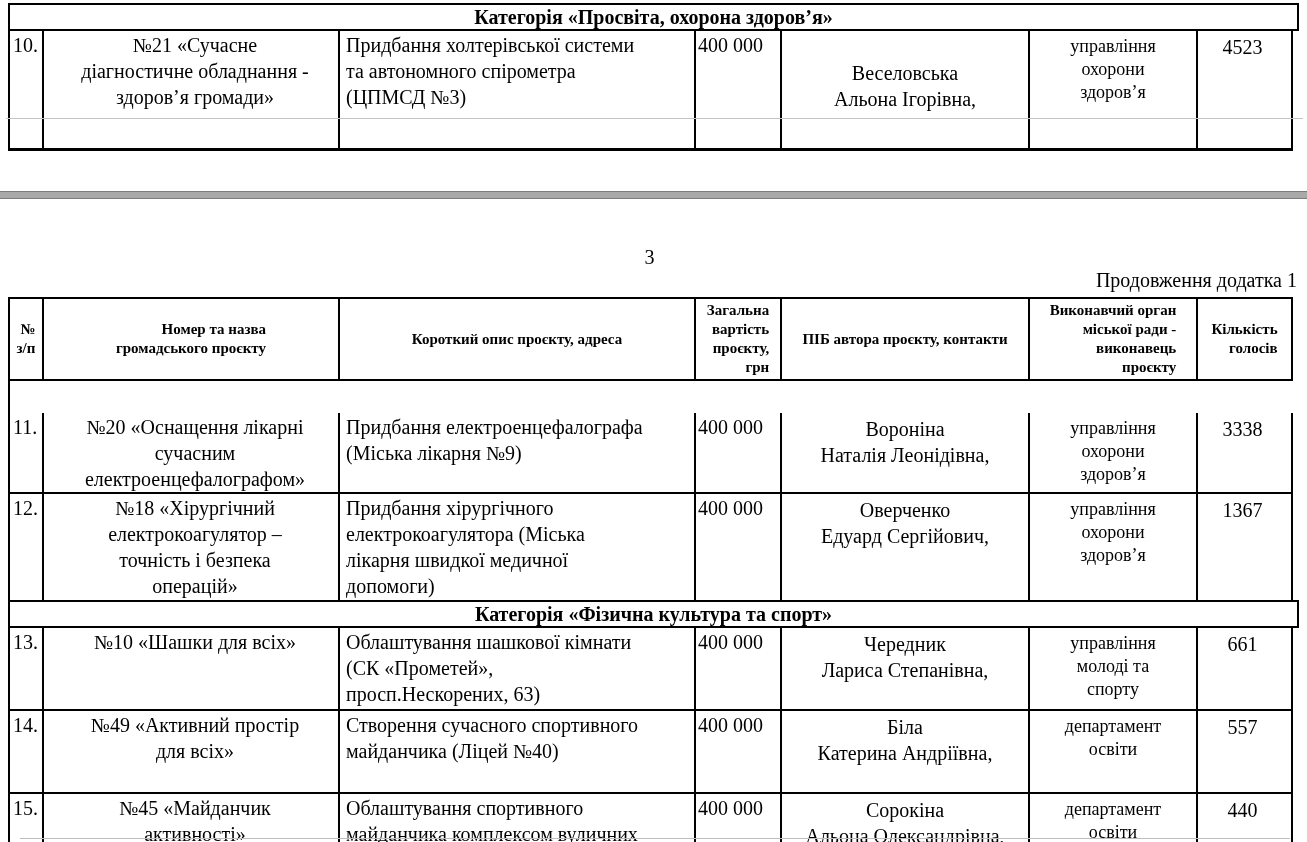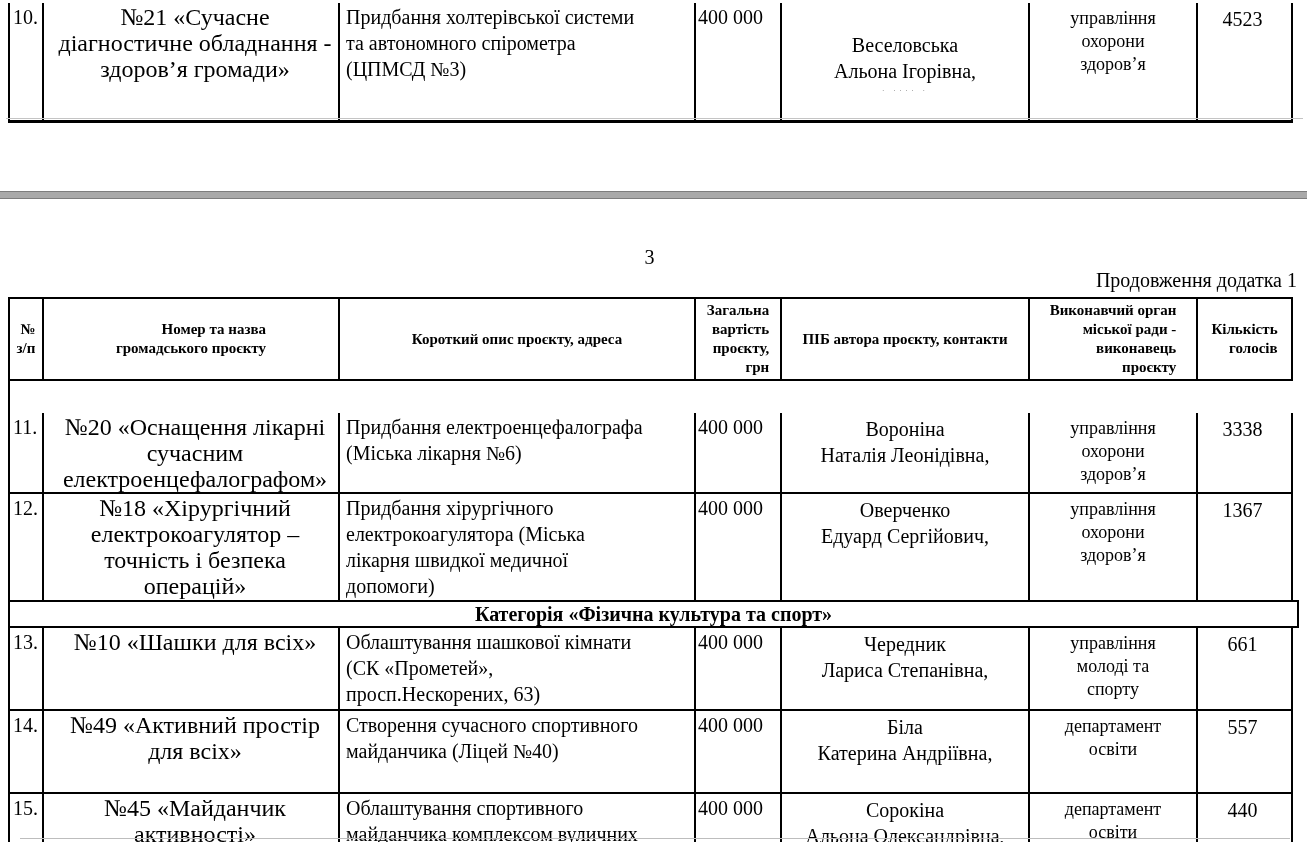--- a/index.html
+++ b/index.html
@@ -6,21 +6,21 @@
   #page{
     position:relative;width:1307px;height:842px;background:#ffffff;
     font-family:"Liberation Serif","DejaVu Serif",serif;color:#000;overflow:hidden;
   }
   
   .tbl{position:absolute;left:8px;width:1285px;border-left:2px solid #000;box-sizing:border-box;}
   .trow{display:flex;border-bottom:2px solid #000;box-sizing:border-box;}
   .cell{box-sizing:border-box;border-right:2px solid #000;white-space:pre-line;overflow:hidden;}
   
   .c-num   {width:34px;  padding:1px 0 2px 3px; font-size:20px;line-height:26px;}
-  .c-name  {width:296px; padding:1px 4px 0 12px; text-align:center; font-size:24px;line-height:26px;}
+  .c-name  {width:296px; padding:1px 4px 0 12px; text-align:center; font-size:20px;line-height:26px;}
   .c-desc  {width:356px; padding:1px 4px 0 6px; text-align:left;   font-size:20px;line-height:26px;}
   .c-cost  {width:86px;  padding:1px 0 14px 2px;  font-size:20px;line-height:26px;}
   .c-author{width:248px; padding:3px 2px 0 2px; text-align:center; font-size:20px;line-height:26px;}
   .c-organ {width:168px; padding:4px 2px 0 2px; text-align:center; font-size:18px;line-height:23px;}
   .c-votes {width:95px;  padding:3px 4px 0 0;    text-align:center;  font-size:20px;line-height:26px;}
   
   .hdr .cell{display:flex;align-items:center;justify-content:center;text-align:right;
     font-weight:bold;font-size:15px;line-height:19px;padding:2px;}
   
   .catrow{border-top:2px solid #000;border-bottom:2px solid #000;border-right:2px solid #000;
@@ -52,20 +52,21 @@
   .hairline{position:absolute;height:0;border-top:1px solid #c4c4c4;}
   #hairline-top{left:6px;top:118px;width:1297px;}
   #hairline-bottom{left:20px;top:838px;width:1270px;border-top-color:#bdbdbd;}
 </style>
 </head>
 <body>
 
 <div id="page">
 
   <div class="tbl" id="top-table">
+    <div class="catrow">Категорія «Просвіта, охорона здоров’я»</div>
     <div class="trow">
       <div class="cell c-num">10.</div>
       <div class="cell c-name">№21 «Сучасне
 діагностичне обладнання -
 здоров’я громади»</div>
       <div class="cell c-desc">Придбання холтерівської системи
 та автономного спірометра
 (ЦПМСД №3)</div>
       <div class="cell c-cost">400 000</div>
       <div class="cell c-author">
@@ -106,21 +107,21 @@
       <div class="cell c-votes">Кількість
 голосів</div>
     </div>
 
     <div class="trow row-11">
       <div class="cell c-num">11.</div>
       <div class="cell c-name">№20 «Оснащення лікарні
 сучасним
 електроенцефалографом»</div>
       <div class="cell c-desc">Придбання електроенцефалографа
-(Міська лікарня №6)</div>
+(Міська лікарня №9)</div>
       <div class="cell c-cost">400 000</div>
       <div class="cell c-author">Вороніна
 Наталія Леонідівна,</div>
       <div class="cell c-organ">управління
 охорони
 здоров’я</div>
       <div class="cell c-votes">3338</div>
     </div>
 
     <div class="trow row-12">

